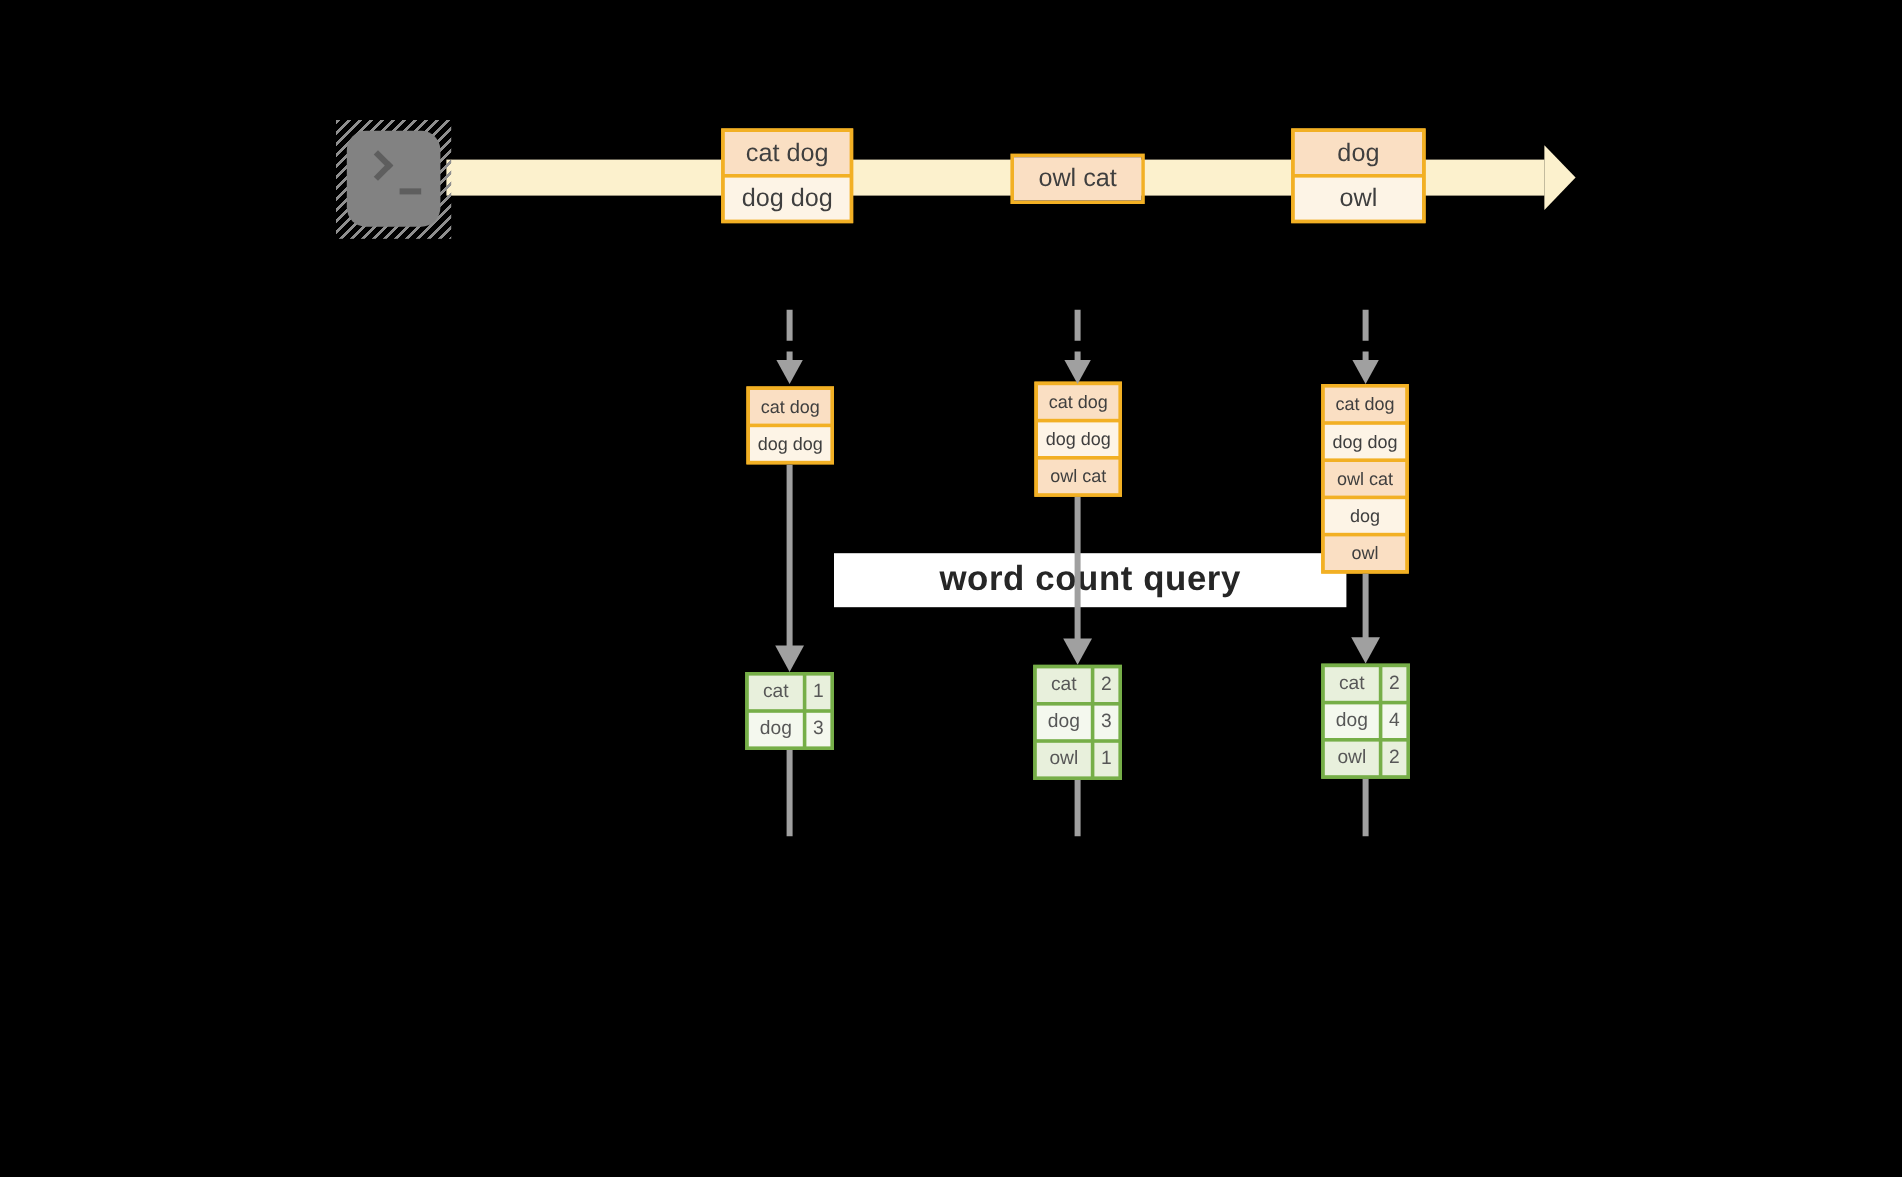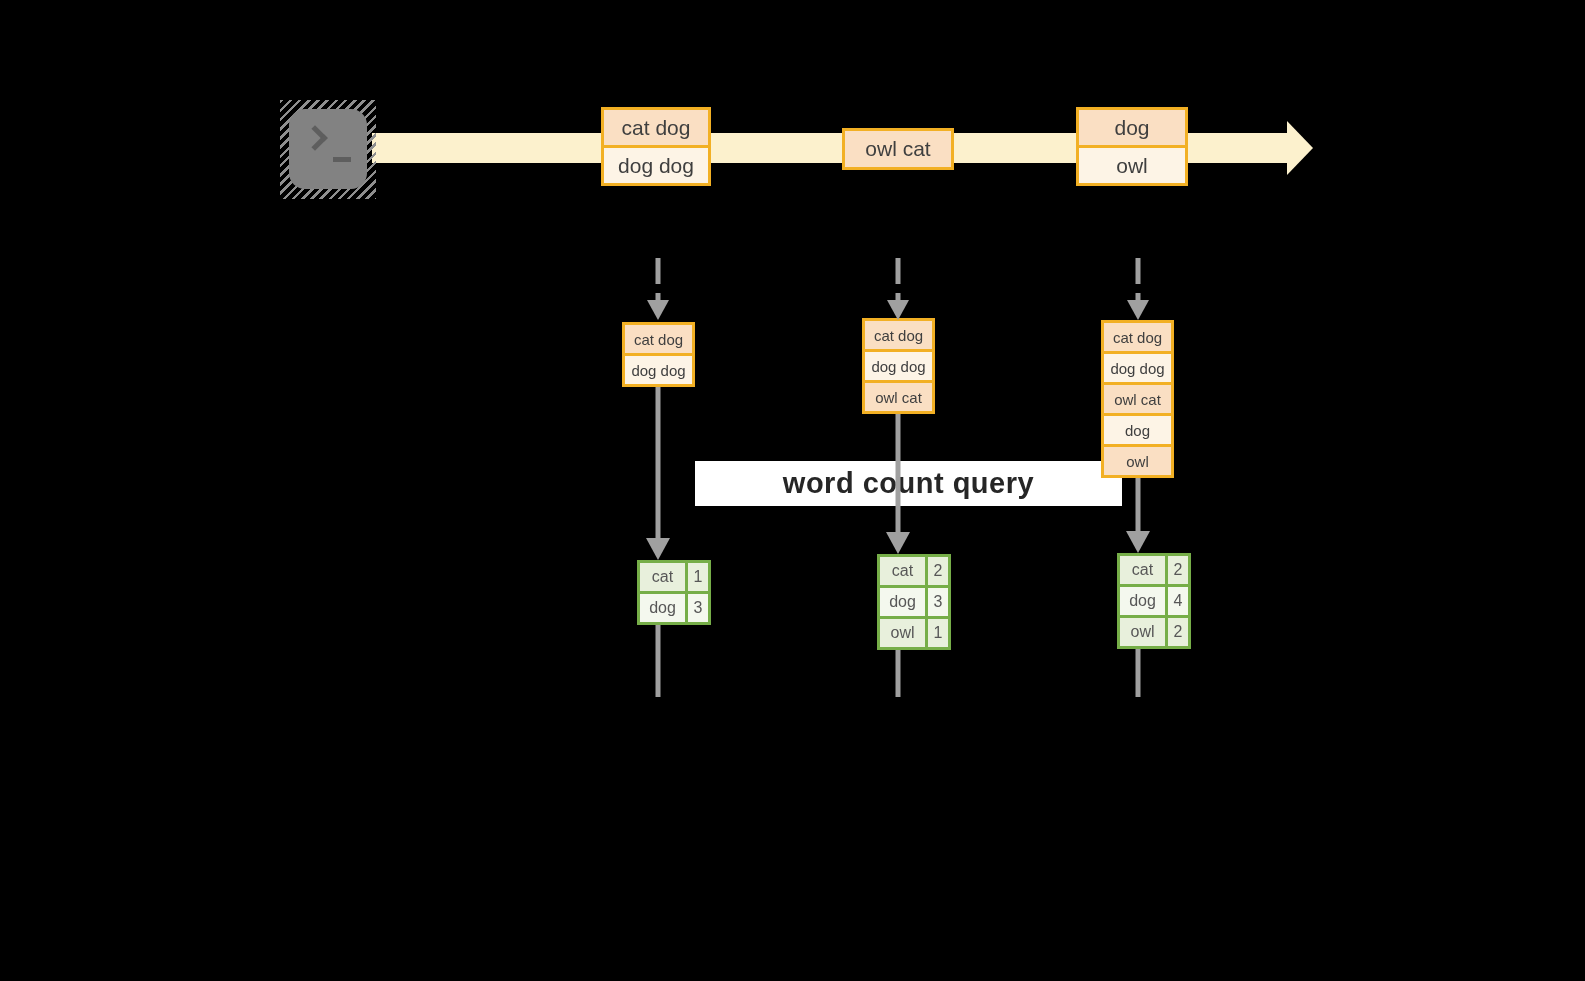--- a/index.html
+++ b/index.html
@@ -44,21 +44,21 @@
   
   .stack{position:absolute;display:grid;gap:3px;width:73px;background:var(--amber);
          border:3px solid var(--amber);box-sizing:border-box;z-index:3;}
   .srow{height:28px;display:flex;align-items:center;justify-content:center;
         font-size:15px;color:var(--text);}
   .fill-a{background:var(--peach);}
   .fill-b{background:var(--cream);}
 
   
   .wtable{position:absolute;display:grid;grid-template-columns:45px 20px;gap:3px;width:74px;
-          background:var(--green);border:3px solid var(--green);box-sizing:border-box;z-index:3;margin-left:16px;}
+          background:var(--green);border:3px solid var(--green);box-sizing:border-box;z-index:3;}
   .wcell{height:28px;display:flex;align-items:center;justify-content:center;
          font-size:16px;color:var(--table-text);}
   .gfill-a{background:var(--green-dark-fill);}
   .gfill-b{background:var(--green-light-fill);}
 
   
   .varrow{position:absolute;z-index:4;}
   .varrow line{stroke:var(--arrow);stroke-width:5;}
   .varrow polygon{fill:var(--arrow);}
 

